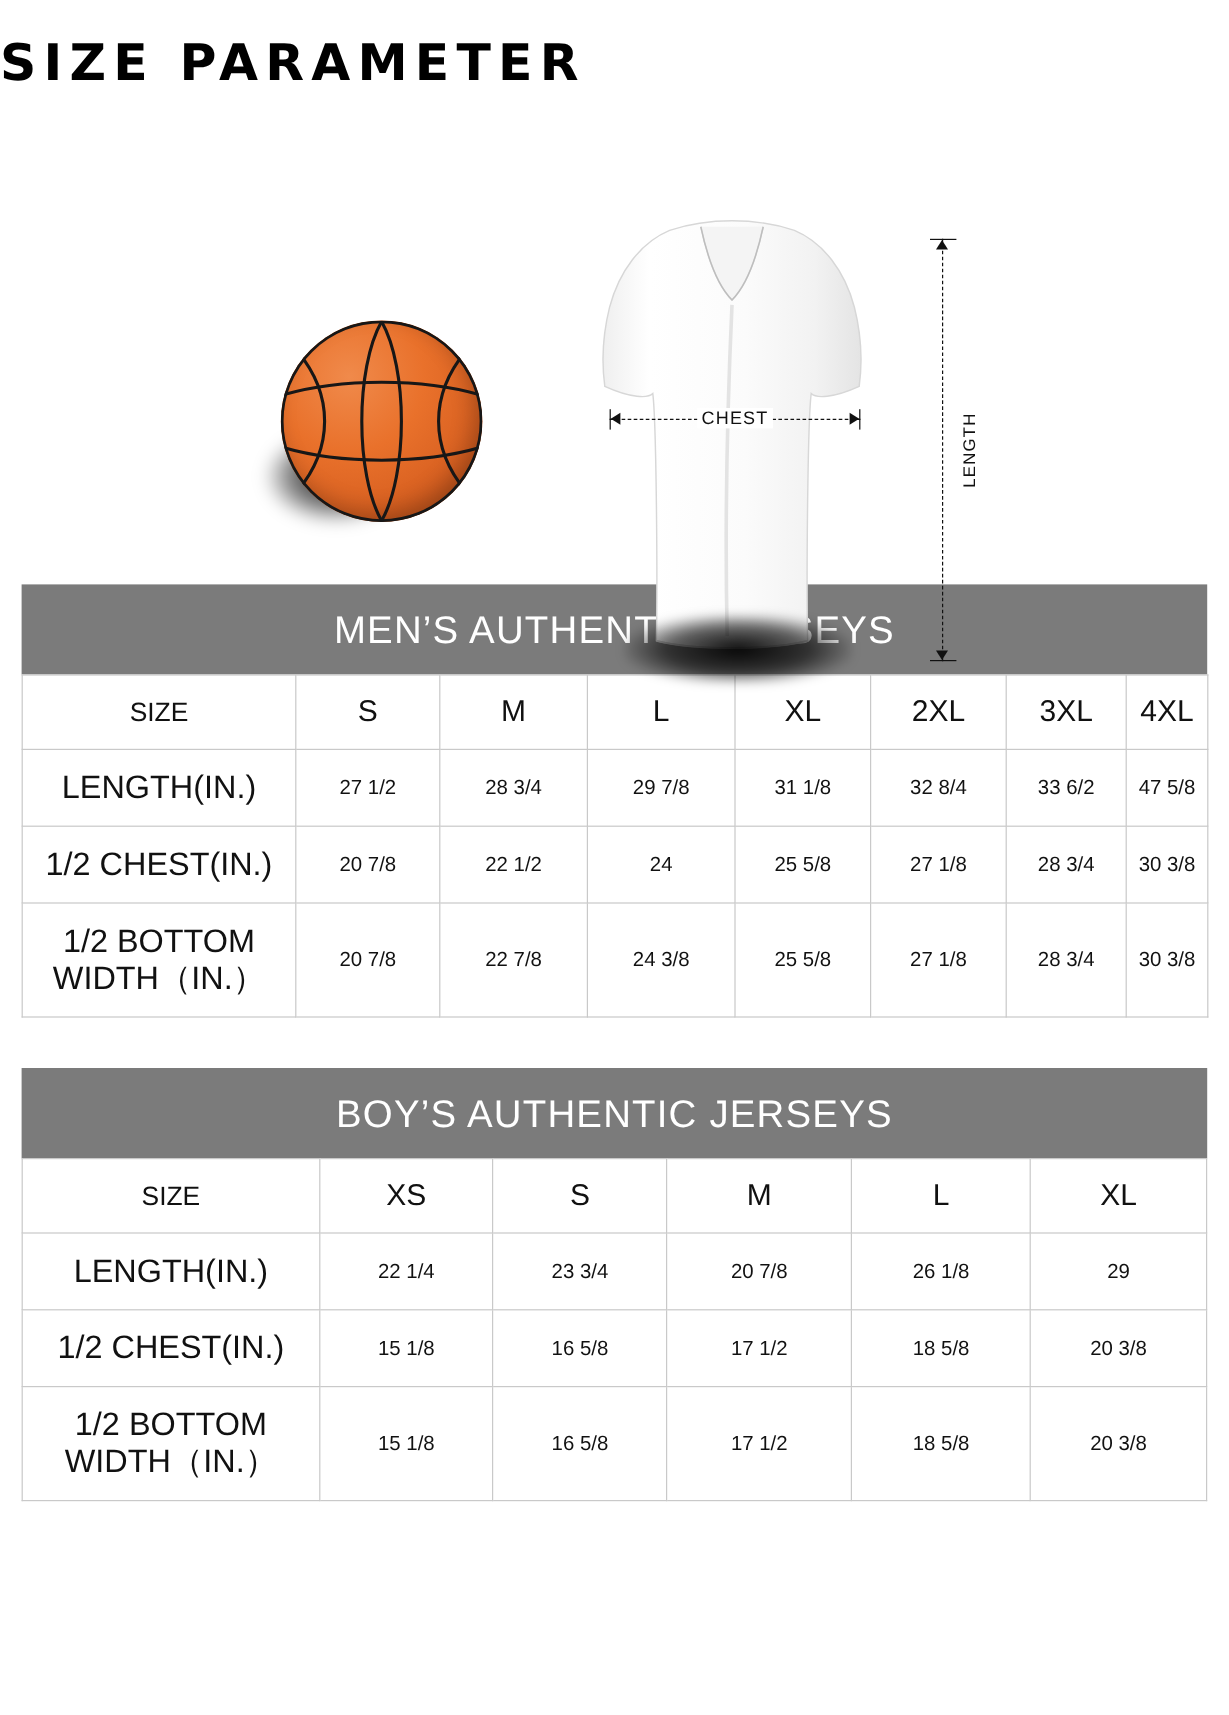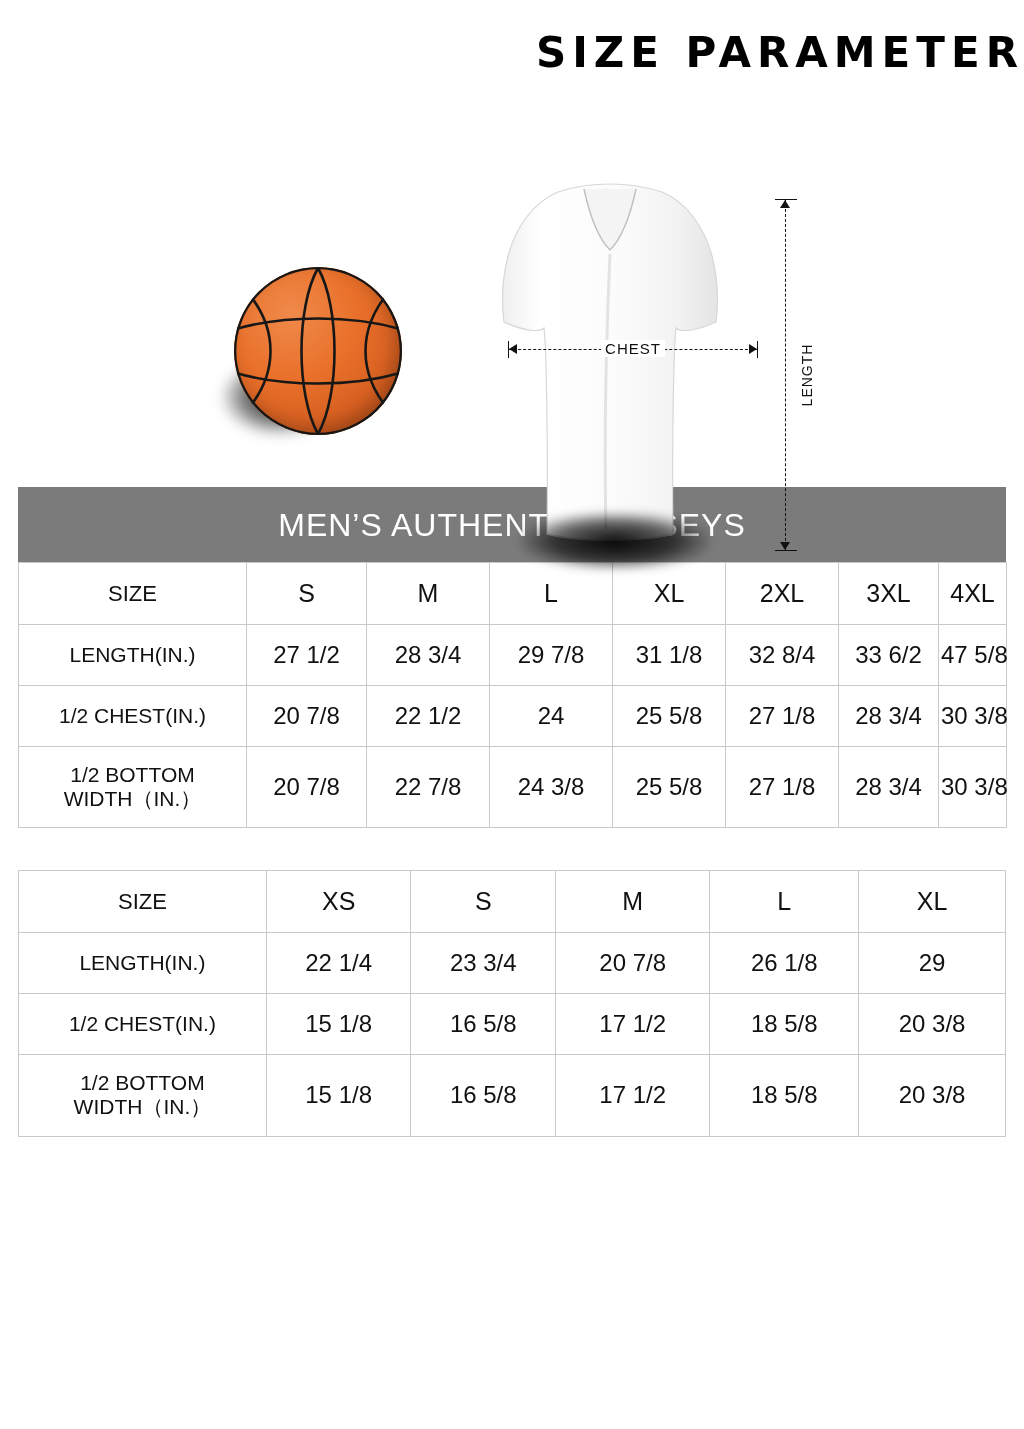--- a/index.html
+++ b/index.html
@@ -12,21 +12,21 @@
     width: 1024px;
     height: 1429px;
     position: relative;
     font-family: "Liberation Sans", sans-serif;
     color: #1a1a1a;
     overflow: hidden;
   }
 
   
   .page-title {
-    text-align: right;
+    text-align: left;
     font-family: "DejaVu Sans", sans-serif;
     font-weight: 700;
     font-size: 42px;
     letter-spacing: 6px;
     margin: 28px 0 0 0;
     color: #000;
   }
 
   
   .illustration {
@@ -82,21 +82,21 @@
     background: radial-gradient(ellipse at center, rgba(0,0,0,0.95) 0%, rgba(0,0,0,0.6) 45%, rgba(0,0,0,0) 75%);
     filter: blur(4px);
   }
   .jersey svg { display:block; }
 
   
   .chest-line {
     position: absolute;
     left: 508px;
     top: 252px;
-    width: 250px;
+    width: 209px;
     height: 22px;
   }
   .chest-line .dash {
     position: absolute;
     top: 10px;
     left: 0;
     width: 100%;
     border-top: 1px dashed #111;
   }
   .chest-line .cap-l, .chest-line .cap-r {
@@ -194,28 +194,28 @@
   }
 
   table.size-table {
     width: 100%;
     border-collapse: collapse;
     table-layout: fixed;
   }
   table.size-table td {
     border: 1px solid #c9c9c9;
     text-align: center;
-    font-size: 24px;
+    font-size: 17px;
     color: #111;
     padding: 16px 2px;
     font-family: "Liberation Sans", sans-serif;
     white-space: nowrap;
   }
   table.size-table td.rowhead {
-    font-size: 21px;
+    font-size: 27px;
     text-align: center;
   }
   table.size-table tr.hdr td {
     font-size: 25px;
   }
   table.size-table tr.hdr td.rowhead {
     font-size: 22px;
   }
   .two-line { line-height: 1.15; }
 
@@ -370,20 +370,21 @@
         <td>25  5/8</td>
         <td>27  1/8</td>
         <td>28  3/4</td>
         <td>30  3/8</td>
       </tr>
     </tbody>
   </table>
 </div>
 
 <div class="table-block">
+  <div class="tbl-header">BOY’S AUTHENTIC JERSEYS</div>
   <table class="size-table boy-table">
     <colgroup>
       <col class="b0">
         <col class="b1">
         <col class="b2">
         <col class="b3">
         <col class="b4">
         <col class="b5">
     </colgroup>
     <tbody>

